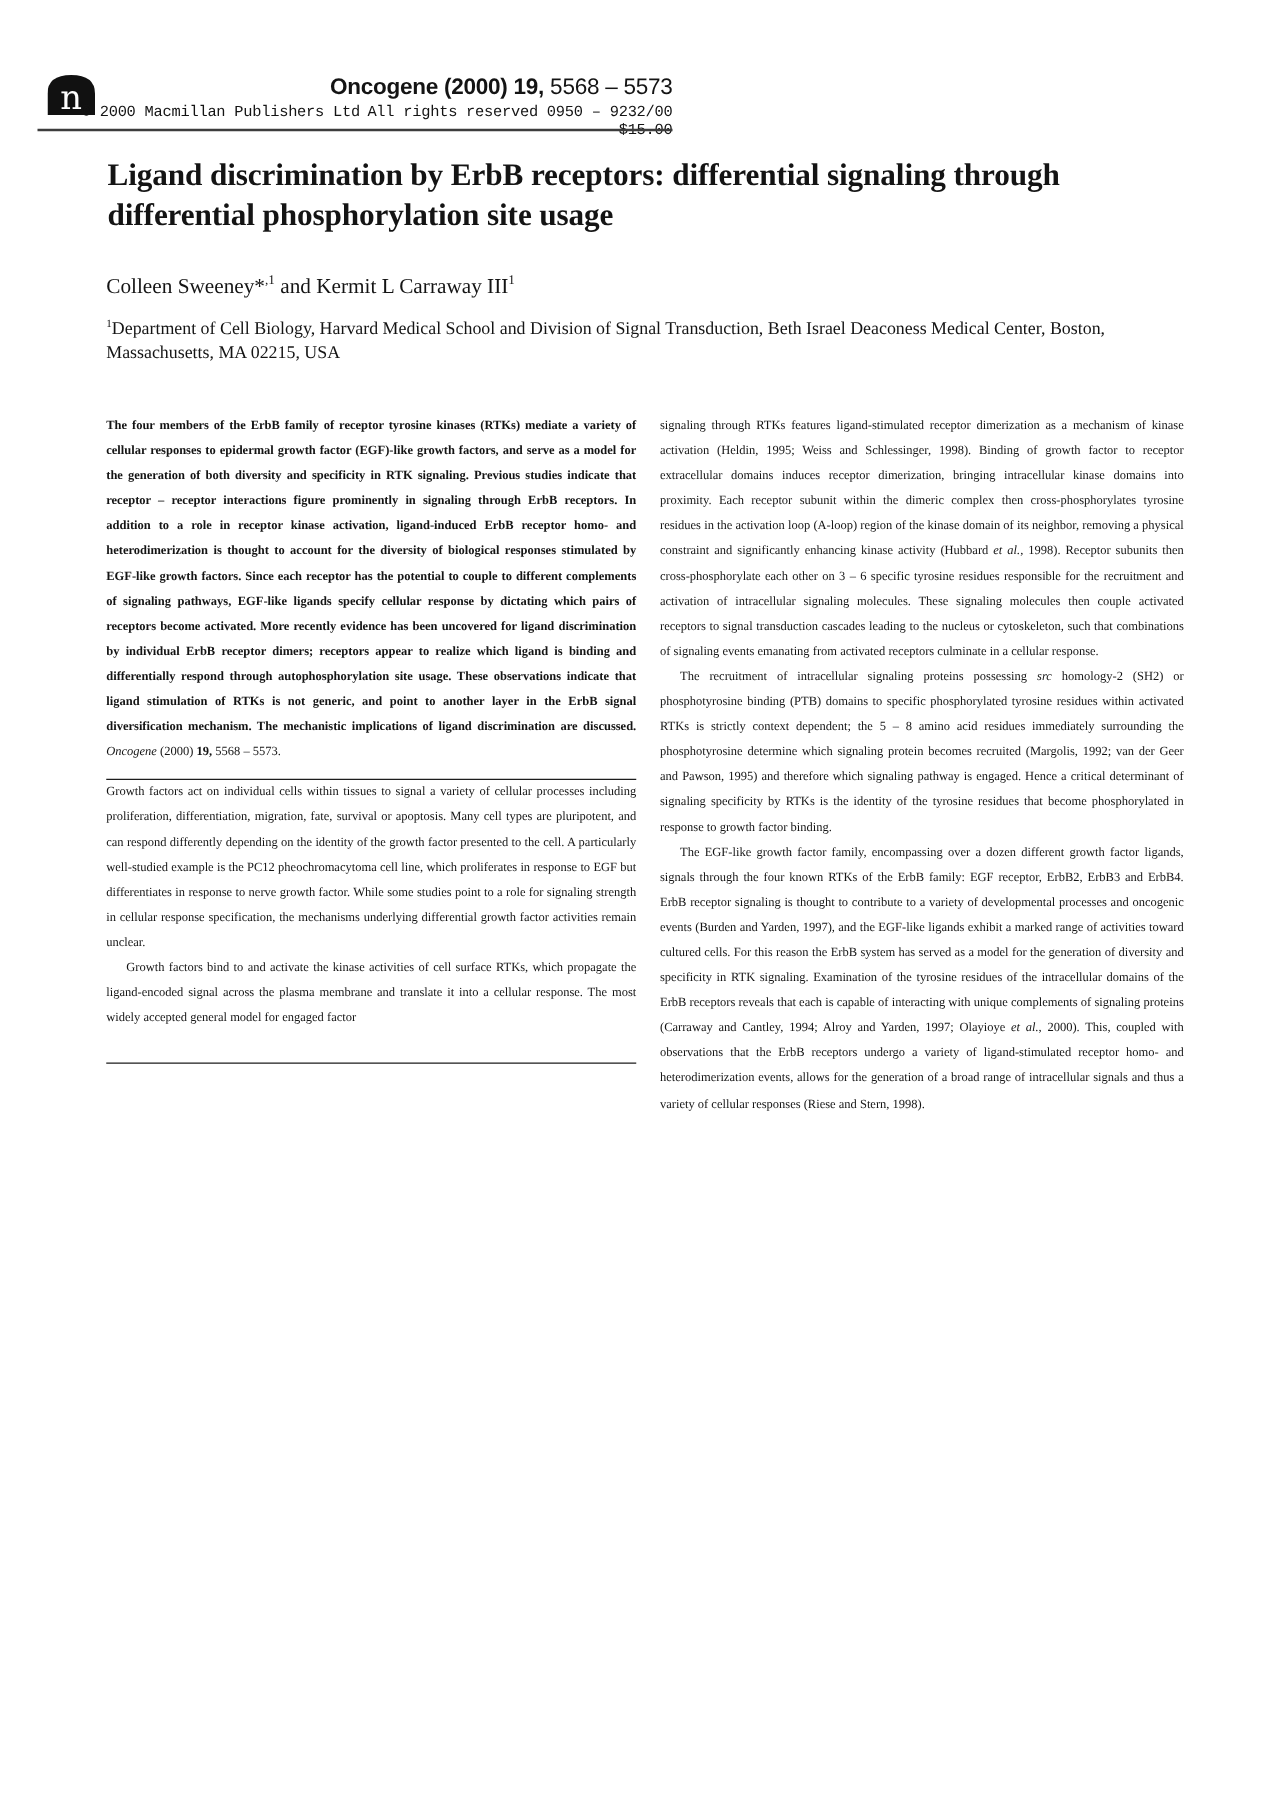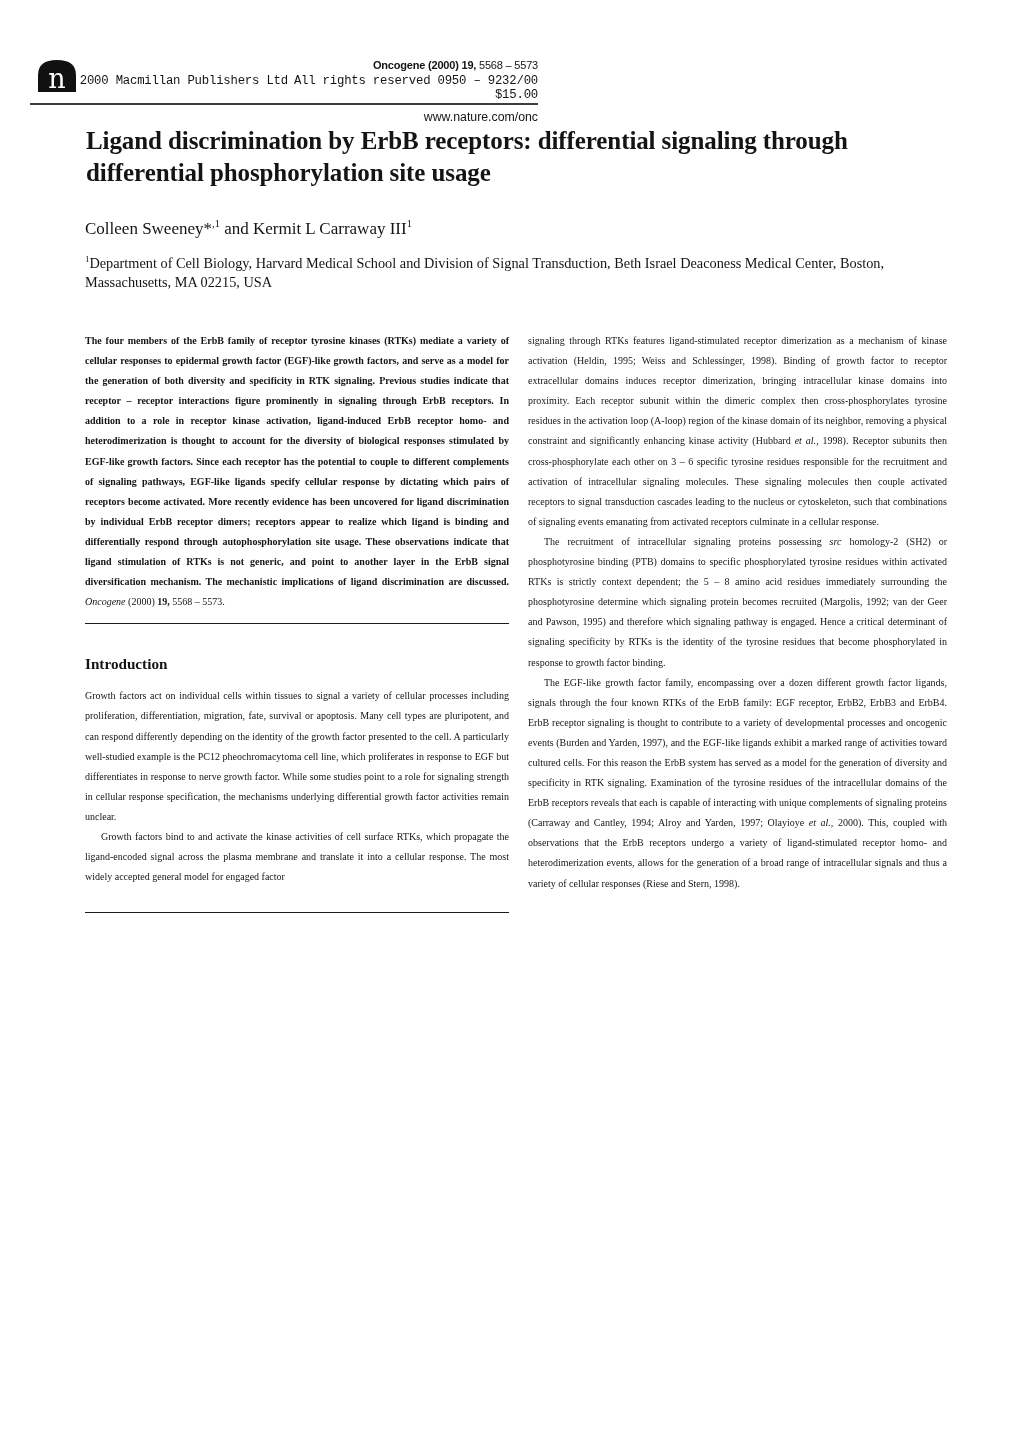--- a/index.html
+++ b/index.html
@@ -17,21 +17,21 @@
     position: absolute;
     top: 60px; left: 38px;
     width: 38px; height: 32px;
   }
   .masthead {
     position: absolute;
     top: 59px; left: 30px; width: 508px;
     text-align: right;
     font-family: "Liberation Sans", sans-serif;
   }
-  .journal-line { font-size: 11px; font-weight: bold; letter-spacing: -0.2px; }
+  .journal-line { font-size: 18px; font-weight: bold; letter-spacing: -0.2px; }
   .journal-line .pages { font-weight: normal; }
   .copyright { font-size: 12.3px; margin-top: 3px; letter-spacing: -0.2px; font-family: Liberation Mono, monospace; }
   .masthead-rule {
     position: absolute;
     top: 103px; left: 30px; width: 508px;
     border: none; border-top: 2.5px solid #3d3d3d; margin: 0;
   }
   .journal-url {
     position: absolute;
     top: 110px; left: 30px; width: 508px;
@@ -103,34 +103,32 @@
     </svg>
   </div>
 
   <div class="masthead">
     <div class="journal-line"><span>Oncogene (2000) 19,</span><span class="pages"> 5568 – 5573</span></div>
     <div class="copyright">© 2000 Macmillan Publishers Ltd All rights reserved 0950 – 9232/00 $15.00</div>
   </div>
 
   <hr class="masthead-rule">
 
-  <div class="journal-url">www.nature.com/onc</div>
 
   <h1 class="title">Ligand discrimination by ErbB receptors: differential signaling through differential phosphorylation site usage</h1>
 
   <div class="authors">Colleen Sweeney*<sup>,1</sup> and Kermit L Carraway III<sup>1</sup></div>
 
   <div class="affiliation"><sup>1</sup>Department of Cell Biology, Harvard Medical School and Division of Signal Transduction, Beth Israel Deaconess Medical Center, Boston, Massachusetts, MA 02215, USA</div>
 
   <div class="columns">
 
     <div class="col-left">
       <p class="abstract">The four members of the ErbB family of receptor tyrosine kinases (RTKs) mediate a variety of cellular responses to epidermal growth factor (EGF)-like growth factors, and serve as a model for the generation of both diversity and specificity in RTK signaling. Previous studies indicate that receptor – receptor interactions figure prominently in signaling through ErbB receptors. In addition to a role in receptor kinase activation, ligand-induced ErbB receptor homo- and heterodimerization is thought to account for the diversity of biological responses stimulated by EGF-like growth factors. Since each receptor has the potential to couple to different complements of signaling pathways, EGF-like ligands specify cellular response by dictating which pairs of receptors become activated. More recently evidence has been uncovered for ligand discrimination by individual ErbB receptor dimers; receptors appear to realize which ligand is binding and differentially respond through autophosphorylation site usage. These observations indicate that ligand stimulation of RTKs is not generic, and point to another layer in the ErbB signal diversification mechanism. The mechanistic implications of ligand discrimination are discussed. <span style="font-style: italic; font-weight: normal;">Oncogene</span><span style="font-weight: normal;"> (2000) </span>19, <span style="font-weight: normal;">5568 – 5573.</span></p>
       <hr class="section-rule">
-      <h2 class="section-heading">Introduction</h2>
       <p>Growth factors act on individual cells within tissues to signal a variety of cellular processes including proliferation, differentiation, migration, fate, survival or apoptosis. Many cell types are pluripotent, and can respond differently depending on the identity of the growth factor presented to the cell. A particularly well-studied example is the PC12 pheochromacytoma cell line, which proliferates in response to EGF but differentiates in response to nerve growth factor. While some studies point to a role for signaling strength in cellular response specification, the mechanisms underlying differential growth factor activities remain unclear.</p>
       <p class="indent">Growth factors bind to and activate the kinase activities of cell surface RTKs, which propagate the ligand-encoded signal across the plasma membrane and translate it into a cellular response. The most widely accepted general model for engaged factor</p>
       <div class="footnote">
         <hr class="footnote-rule">
       </div>
     </div>
 
     <div class="col-right">
       <p>signaling through RTKs features ligand-stimulated receptor dimerization as a mechanism of kinase activation (Heldin, 1995; Weiss and Schlessinger, 1998). Binding of growth factor to receptor extracellular domains induces receptor dimerization, bringing intracellular kinase domains into proximity. Each receptor subunit within the dimeric complex then cross-phosphorylates tyrosine residues in the activation loop (A-loop) region of the kinase domain of its neighbor, removing a physical constraint and significantly enhancing kinase activity (Hubbard <span style="font-style: italic;">et al.</span>, 1998). Receptor subunits then cross-phosphorylate each other on 3 – 6 specific tyrosine residues responsible for the recruitment and activation of intracellular signaling molecules. These signaling molecules then couple activated receptors to signal transduction cascades leading to the nucleus or cytoskeleton, such that combinations of signaling events emanating from activated receptors culminate in a cellular response.</p>
       <p class="indent">The recruitment of intracellular signaling proteins possessing <span style="font-style: italic;">src</span> homology-2 (SH2) or phosphotyrosine binding (PTB) domains to specific phosphorylated tyrosine residues within activated RTKs is strictly context dependent; the 5 – 8 amino acid residues immediately surrounding the phosphotyrosine determine which signaling protein becomes recruited (Margolis, 1992; van der Geer and Pawson, 1995) and therefore which signaling pathway is engaged. Hence a critical determinant of signaling specificity by RTKs is the identity of the tyrosine residues that become phosphorylated in response to growth factor binding.</p>

